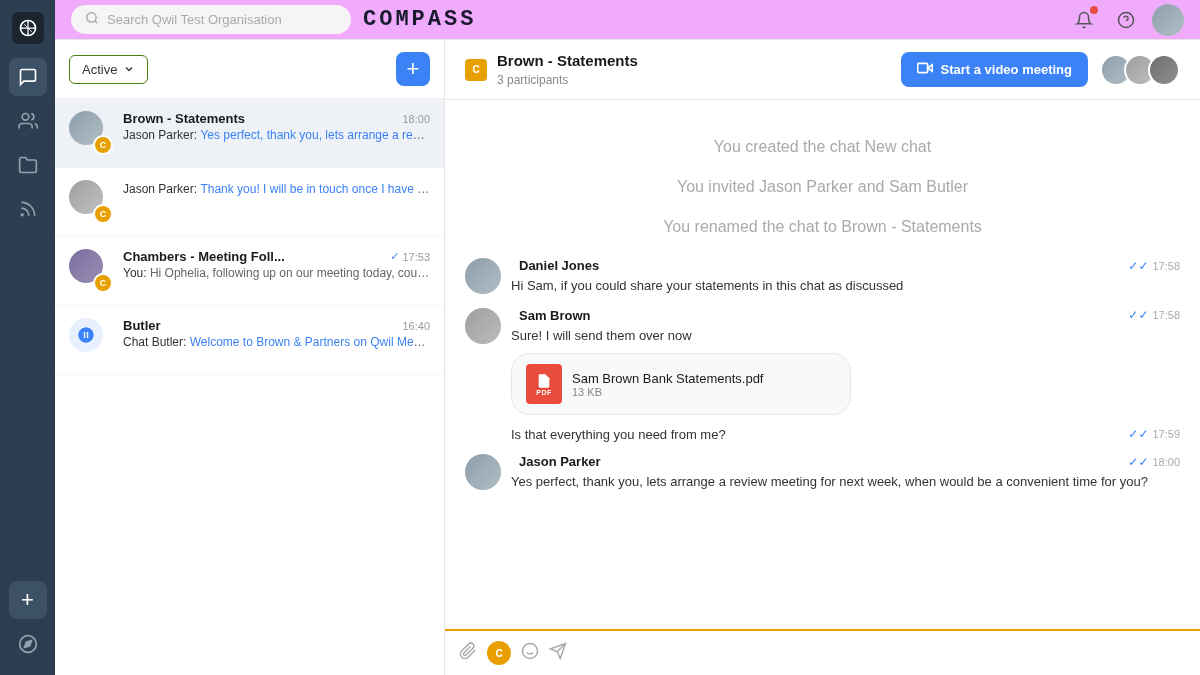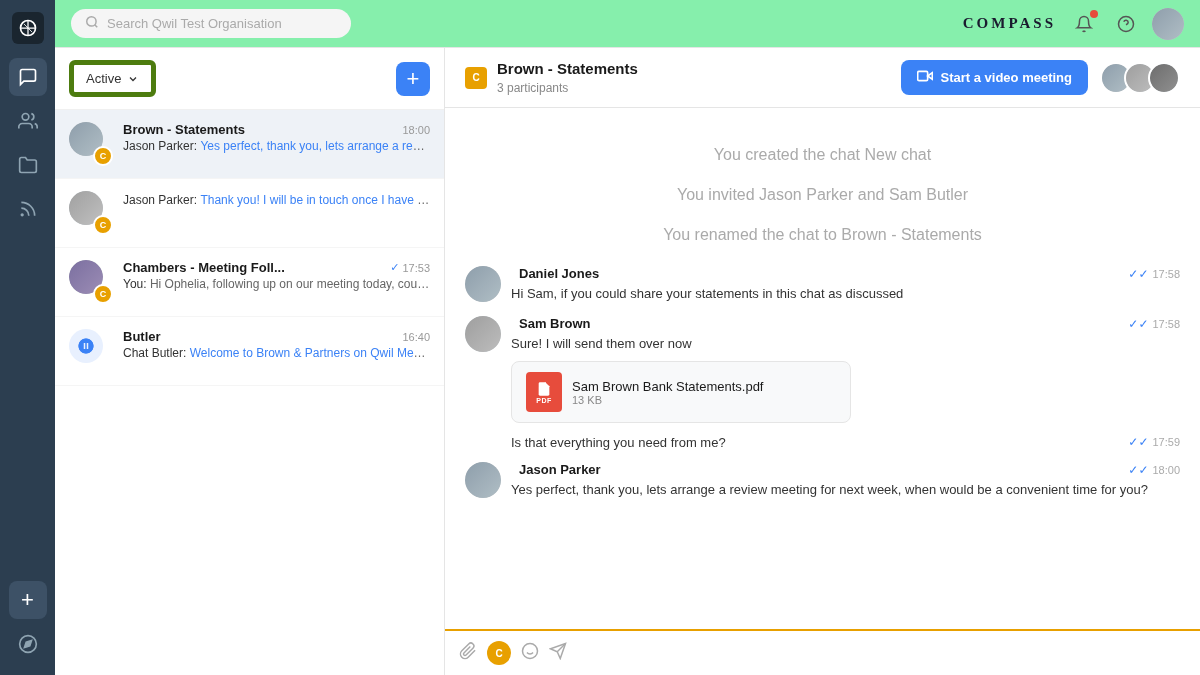--- a/index.html
+++ b/index.html
@@ -34,40 +34,40 @@
     }
     .nav-icon:hover, .nav-icon.active { background: #3d5166; color: white; }
     .nav-icon.active { color: #ffffff; }
     .nav-bottom { margin-top: auto; display: flex; flex-direction: column; align-items: center; gap: 6px; }
 
     
     .main { display: flex; flex-direction: column; flex: 1; }
 
     
     .topbar {
-      height: 48px;
-      background: #86efac;
+      height: 40px;
+      background: #f0abfc;
       border-bottom: 1px solid #e5e5e5;
       display: flex;
       align-items: center;
       padding: 0 16px;
       gap: 12px;
     }
     .search-area {
       display: flex; align-items: center; gap: 8px;
       background: #f5f5f5; border-radius: 20px;
       padding: 6px 14px;
       flex: 1; max-width: 280px;
       color: #888; font-size: 13px;
     }
     .app-title {
-      flex: 1; text-align: right;
-      font-size: 15px; font-weight: 900; letter-spacing: 3px;
+      flex: 1; text-align: left;
+      font-size: 22px; font-weight: 900; letter-spacing: 3px;
       color: #1a1a2e;
-      font-family: Liberation Serif, serif;
+      font-family: Liberation Mono, monospace;
     }
     .topbar-actions { display: flex; align-items: center; gap: 10px; }
     .topbar-icon {
       width: 32px; height: 32px;
       display: flex; align-items: center; justify-content: center;
       color: #555; font-size: 16px; cursor: pointer; position: relative;
     }
     .notif-dot {
       width: 8px; height: 8px; background: #e74c3c; border-radius: 50%;
       position: absolute; top: 2px; right: 2px;
@@ -90,21 +90,21 @@
       display: flex; flex-direction: column;
       flex-shrink: 0;
     }
     .sidebar-header {
       padding: 12px 14px;
       display: flex; align-items: center; justify-content: space-between;
       border-bottom: 1px solid #f0f0f0;
     }
     .filter-btn {
       display: flex; align-items: center; gap: 6px;
-      background: white; border: 5px solid #4d7c0f; border-radius: 6px;
+      background: white; border: 1px solid #4d7c0f; border-radius: 6px;
       padding: 6px 12px; font-size: 13px; font-weight: 500; cursor: pointer;
       color: #333;
     }
     .add-btn {
       width: 34px; height: 34px;
       background: #3b82f6; border-radius: 8px;
       display: flex; align-items: center; justify-content: center;
       color: white; font-size: 20px; cursor: pointer; border: none;
     }
 
@@ -180,21 +180,21 @@
       background: white; padding: 0 12px; font-size: 11px;
       color: #aaa; font-weight: 500; position: relative; letter-spacing: 1px;
     }
     .system-msg { text-align: center; font-size: 16px; color: #aaa; margin: 22px 0; }
     .message { display: flex; gap: 10px; margin: 12px 0; }
     .msg-avatar {
       width: 36px; height: 36px; border-radius: 50%;
       background: #bdc3c7; flex-shrink: 0; overflow: hidden;
     }
     .msg-content { flex: 1; }
-    .msg-header { display: flex; align-items: flex-end; justify-content: space-between; padding-left: 8px; }
+    .msg-header { display: flex; align-items: center; justify-content: space-between; padding-left: 8px; }
     .msg-name { font-weight: 600; font-size: 13px; color: #1a1a1a; }
     .msg-time { font-size: 11px; color: #aaa; display: flex; align-items: center; gap: 4px; }
     .msg-text { font-size: 13px; color: #333; margin-top: 3px; line-height: 1.5; }
     .tick { color: #3b82f6; font-size: 12px; }
     .file-attachment {
       background: #f8f9fa; border: 1px solid #e5e5e5; border-radius: 8px;
       padding: 10px 14px; display: flex; align-items: center; gap: 10px;
       margin-top: 6px; max-width: 340px; cursor: pointer;
     }
     .pdf-icon {
@@ -456,21 +456,21 @@
           <div class="msg-avatar">
               <div class="face face-4"></div>
             </div>
           <div class="msg-content">
             <div class="msg-header">
               <span class="msg-name">Sam Brown</span>
               <span class="msg-time"><span class="tick">✓✓</span> 17:58</span>
             </div>
             <div class="msg-text">Sure! I will send them over now</div>
 
-            <div class="file-attachment" style="margin-top:8px;">
+            <div class="file-attachment" style="margin-top:8px;border-radius:18px;">
               <div class="pdf-icon">
                 <svg width="16" height="16" viewBox="0 0 24 24" fill="white" stroke="none">
                     <path d="M14 2H6a2 2 0 0 0-2 2v16a2 2 0 0 0 2 2h12a2 2 0 0 0 2-2V8z"></path>
                     <polyline points="14 2 14 8 20 8" fill="none" stroke="white" stroke-width="1.5"></polyline>
                   </svg>
                 <span style="font-size:7px;letter-spacing:0.5px;">PDF</span>
               </div>
               <div class="file-info">
                 <div class="file-name">Sam Brown Bank Statements.pdf</div>
                 <div class="file-size">13 KB</div>

